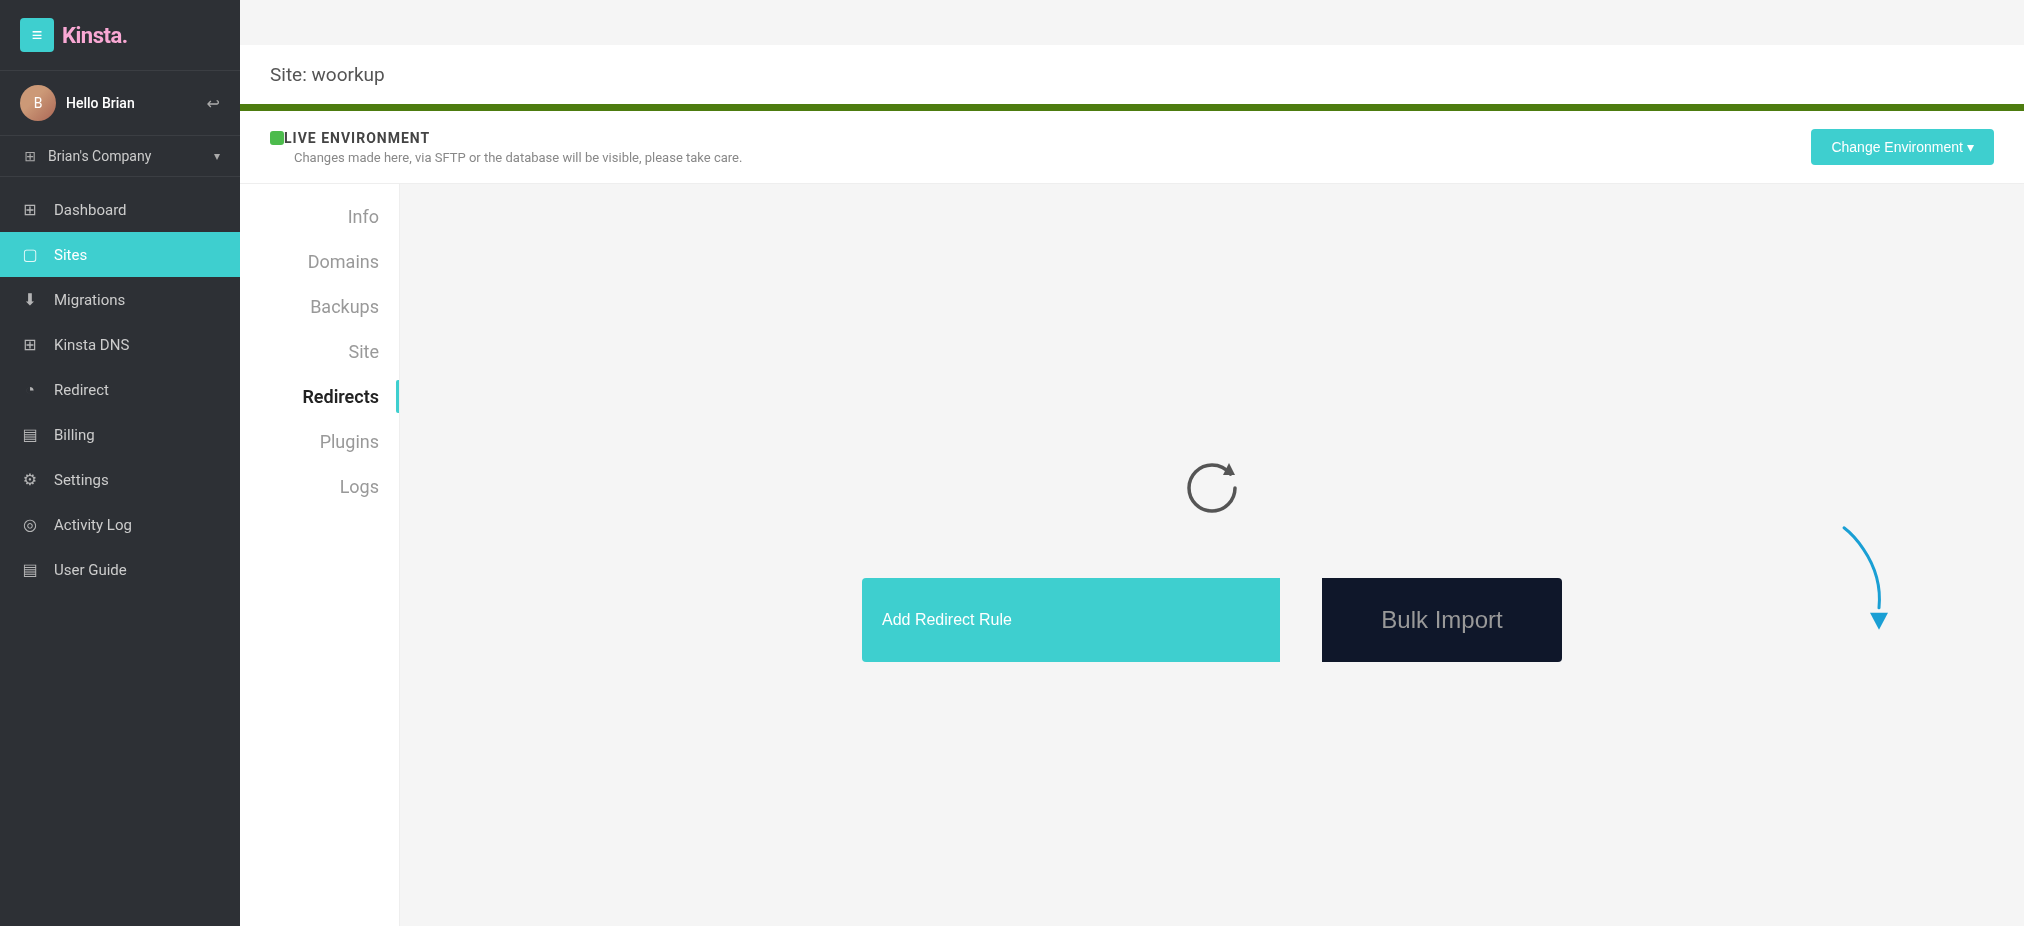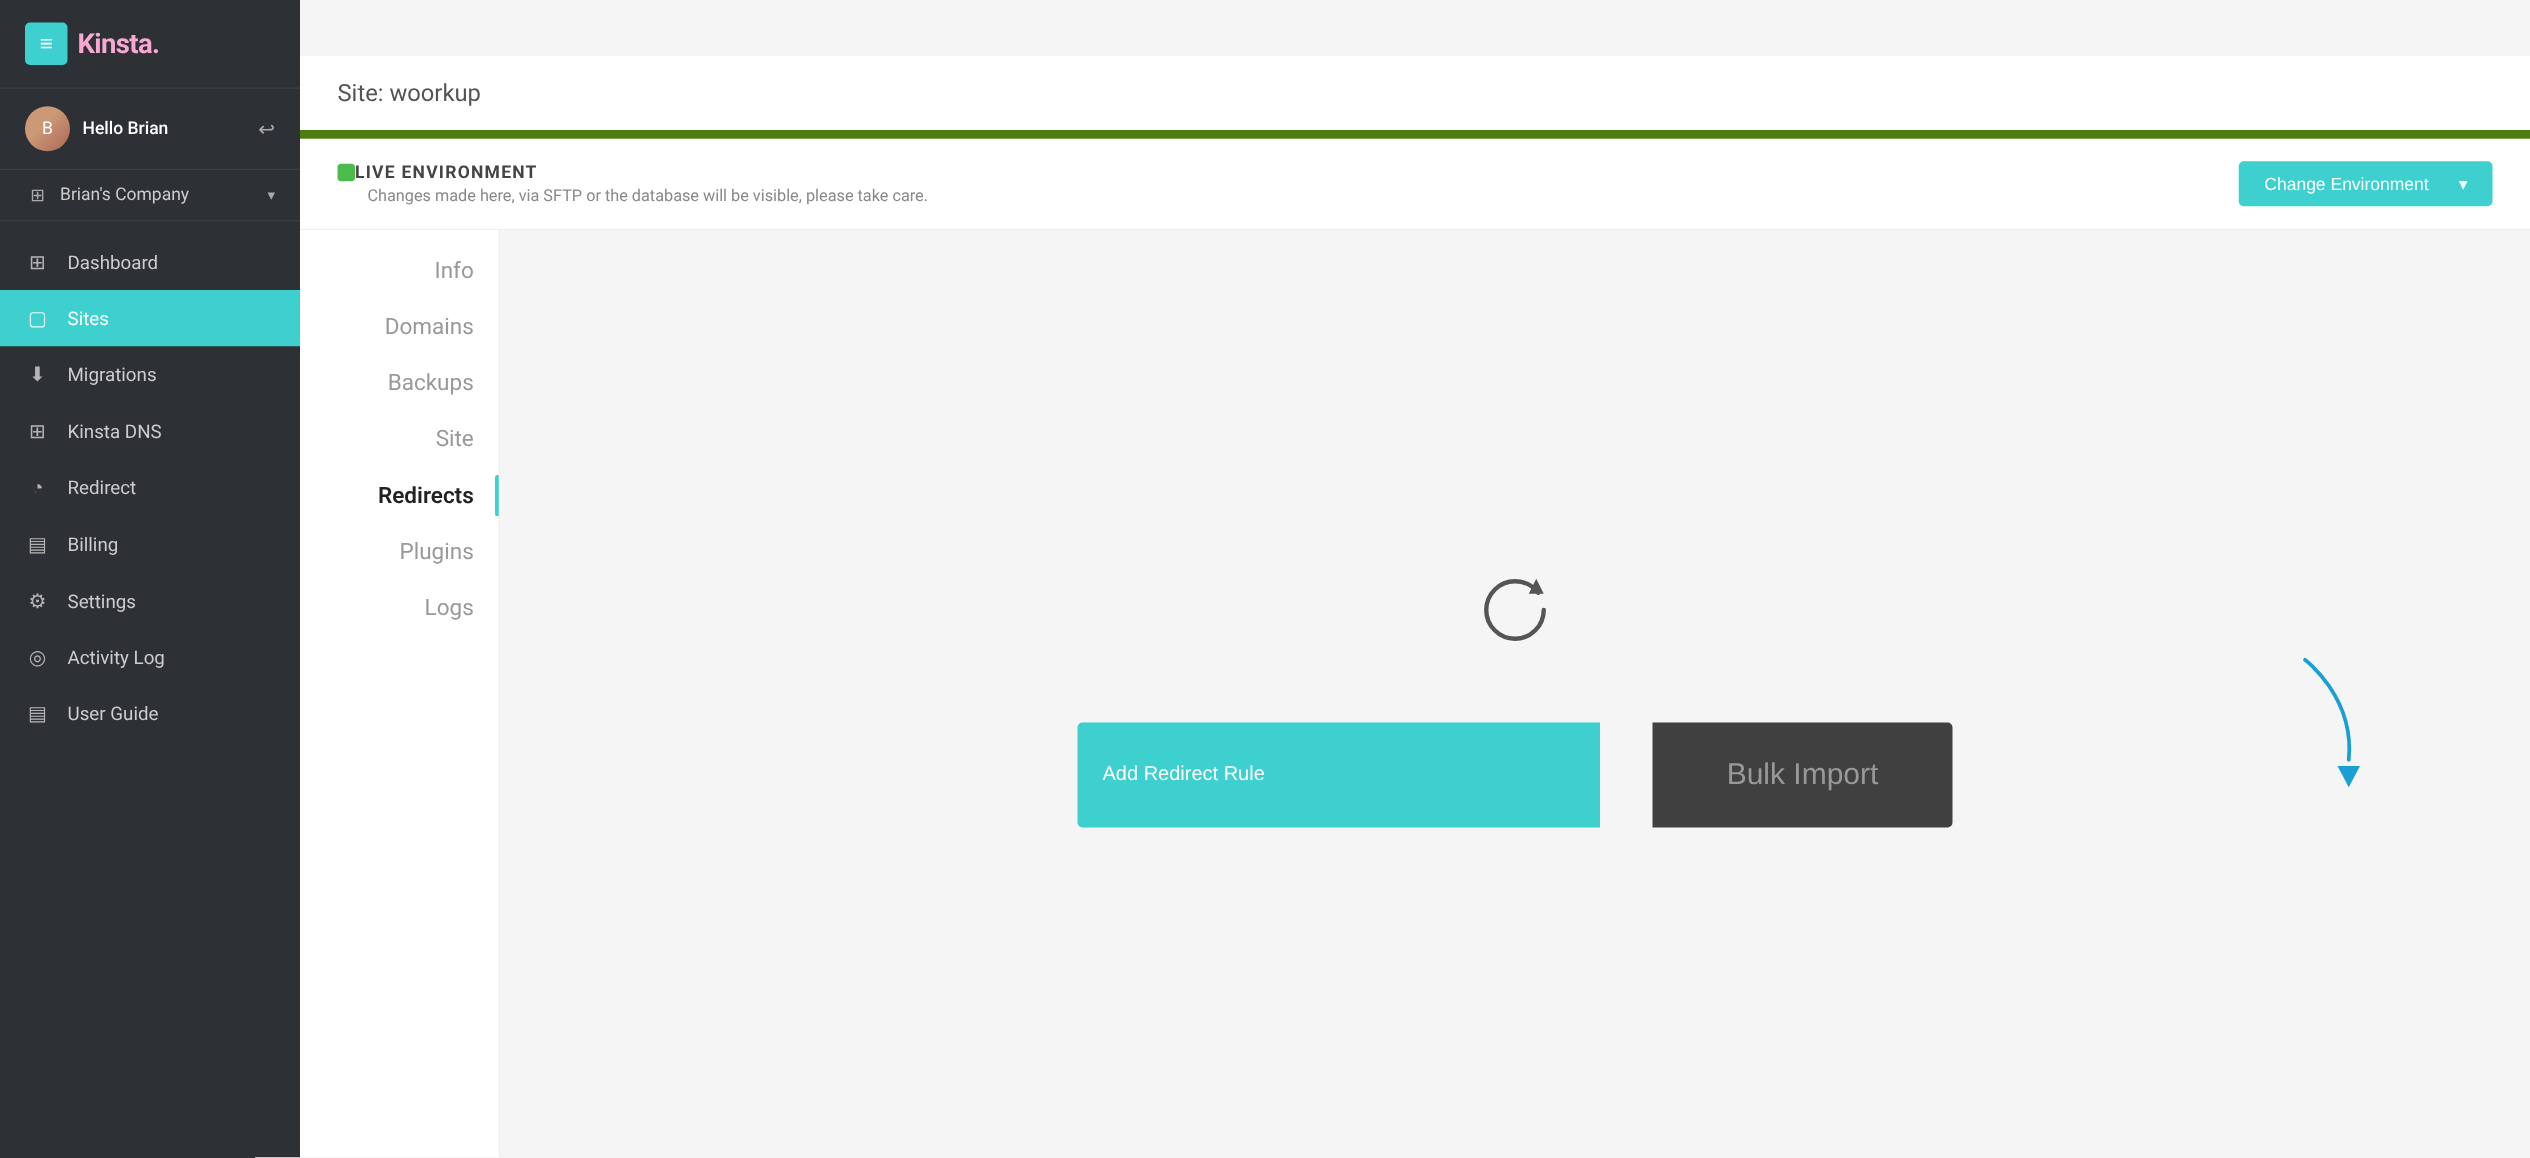--- a/index.html
+++ b/index.html
@@ -190,21 +190,21 @@
     .change-env-btn {
       background: #3ecfcf;
       color: #fff;
       border: none;
       padding: 10px 20px;
       border-radius: 4px;
       font-size: 14px;
       cursor: pointer;
       display: flex;
       align-items: center;
-      gap: 24px;
+      gap: 4px;
       font-weight: 500;
     }
 
     
     .panels {
       display: flex;
       flex: 1;
       overflow: hidden;
     }
 
@@ -302,21 +302,21 @@
       padding: 28px 20px;
       font-size: 16px;
       font-weight: 400;
       cursor: pointer;
       text-align: left;
       border-radius: 4px 0 0 4px;
     }
 
     .btn-bulk-import {
       width: 240px;
-      background: #404040;
+      background: #0f172a;
       color: #999;
       border: none;
       padding: 28px 11px;
       font-size: 24px;
       font-weight: 400;
       cursor: pointer;
       text-align: center;
       border-radius: 0 4px 4px 0;
       margin-left: 42px;
     }

